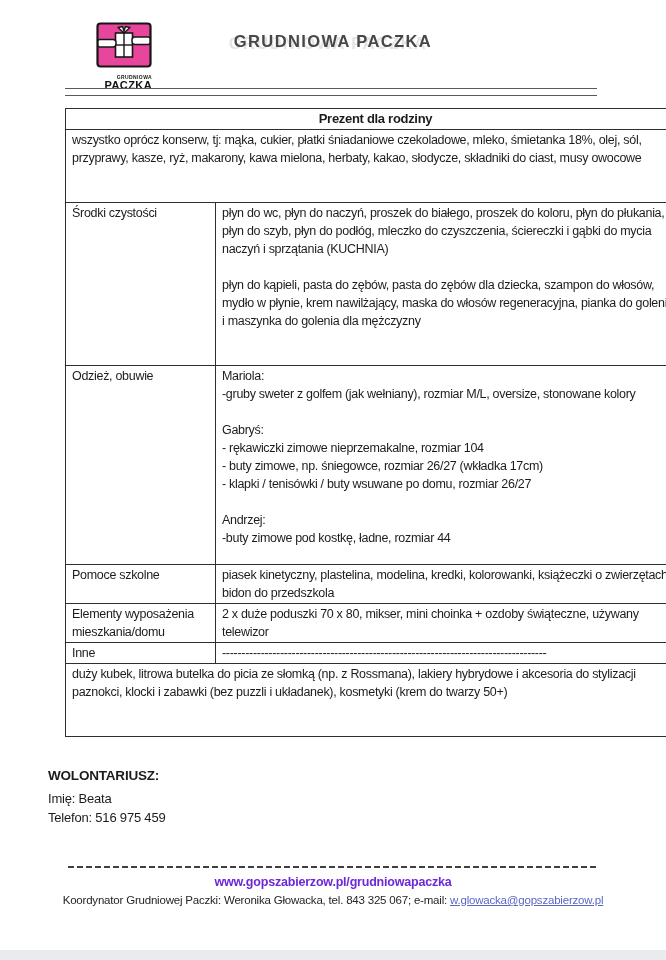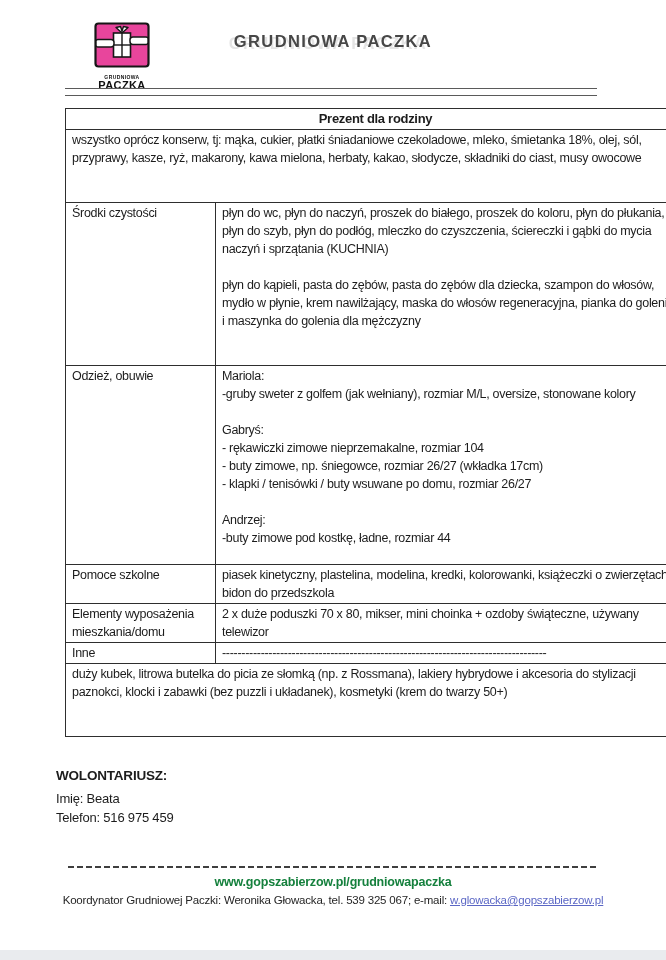--- a/index.html
+++ b/index.html
@@ -7,21 +7,21 @@
     width:666px; height:960px;
     background:#ffffff;
     font-family:"Liberation Sans", sans-serif;
     color:#1c1c1c;
     position:relative;
     overflow:hidden;
   }
   .page { position:absolute; inset:0; }
 
   
-  .logo-wrap { position:absolute; left:92px; top:22px; width:60px; text-align:center; }
+  .logo-wrap { position:absolute; left:92px; top:22px; width:60px; text-align:right; }
   .logo-cap1 { font-size:5px; font-weight:bold; letter-spacing:.4px; color:#111; margin-top:2px; }
   .logo-cap2 { font-size:11px; font-weight:bold; letter-spacing:.4px; color:#111; line-height:11px; }
   .doc-title {
     position:absolute; left:0; right:0; top:32px;
     text-align:center;
     font-size:16.5px; font-weight:600; letter-spacing:1.4px;
     color:#474747;
     text-shadow:-5px 2px 0 rgba(130,130,130,.22);
   }
   .double-rule {
@@ -47,33 +47,33 @@
     border-right:1px solid #2e2e2e;
     padding:1px 6px;
   }
   .t-value { flex:1; padding:1px 6px; white-space:pre-wrap; }
   .t-value.nowrap { white-space:nowrap; overflow:visible; }
   .r1 { min-height:72px; } .r2 { min-height:162px; } .r3 { min-height:198px; }
   .r4 { min-height:37px; } .r5 { min-height:37px; } .r6 { min-height:19px; }
   .r7 { min-height:72px; }
 
   
-  .volunteer { position:absolute; left:56px; top:768px; font-size:13px; letter-spacing:-0.2px; }
+  .volunteer { position:absolute; left:48px; top:768px; font-size:13px; letter-spacing:-0.2px; }
   .vol-heading { font-weight:bold; font-size:13.5px; margin-bottom:6px; }
   .vol-line { line-height:19px; }
 
   
   .dash-rule {
     position:absolute; left:68px; top:866px; width:530px; height:2px;
     background:repeating-linear-gradient(90deg,#3f3f3f 0 6px,transparent 6px 9px);
   }
   .site-link {
     position:absolute; left:0; right:0; top:875px;
     text-align:center; font-size:12.5px; font-weight:bold;
-    color:#15803d; text-decoration:none; letter-spacing:-0.2px;
+    color:#6d28d9; text-decoration:none; letter-spacing:-0.2px;
   }
   .coord-line {
     position:absolute; left:0; right:0; top:894px;
     text-align:center; font-size:11.5px; color:#262626; letter-spacing:-0.2px;
   }
   .email-link { color:#5b67c5; text-decoration:underline; }
 
   .bottom-strip { position:absolute; left:0; right:0; bottom:0; height:10px; background:#e9ebee; }
 </style>
 </head>
@@ -155,17 +155,17 @@
 
   <div class="volunteer">
     <div class="vol-heading">WOLONTARIUSZ:</div>
     <div class="vol-line">Imię: Beata</div>
     <div class="vol-line">Telefon: 516 975 459</div>
   </div>
 
   <div class="dash-rule"></div>
   <a class="site-link" href="#">www.gopszabierzow.pl/grudniowapaczka</a>
   <div class="coord-line">
-    <span>Koordynator Grudniowej Paczki: Weronika Głowacka, tel. 539 325 067; e-mail: </span><a class="email-link" href="#">w.glowacka@gopszabierzow.pl</a>
+    <span>Koordynator Grudniowej Paczki: Weronika Głowacka, tel. 843 325 067; e-mail: </span><a class="email-link" href="#">w.glowacka@gopszabierzow.pl</a>
   </div>
 
   <div class="bottom-strip"></div>
 </div>
 
 </body></html>

